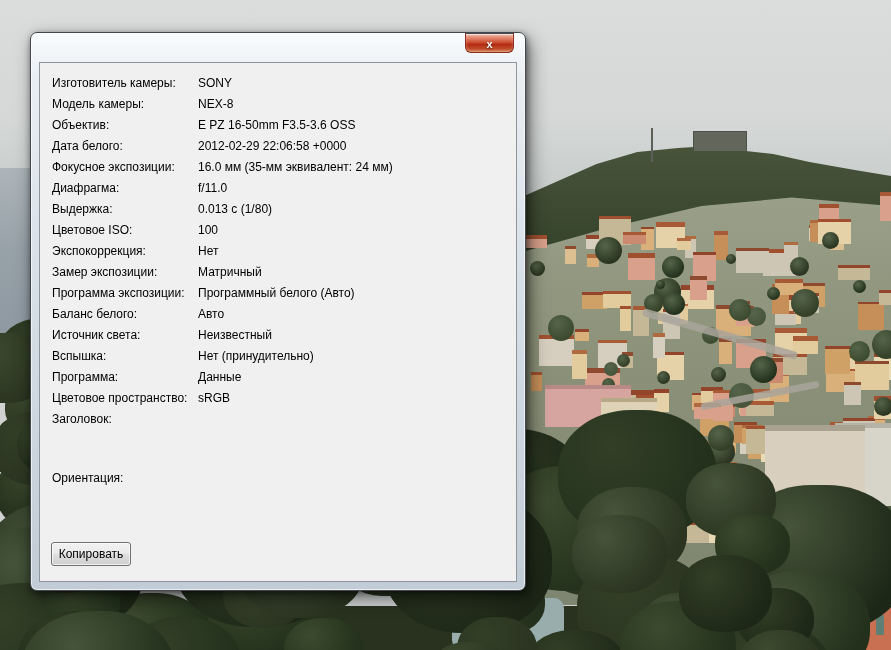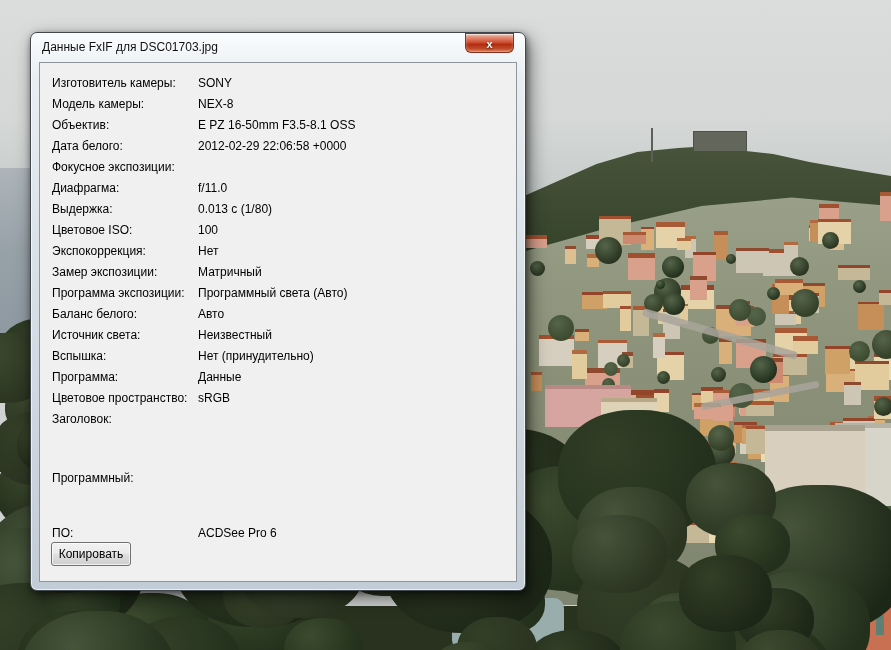--- a/index.html
+++ b/index.html
@@ -330,45 +330,45 @@
       <div style="left: 572px; top: 515px; width: 95px; height: 78px; border-radius: 46%; background: radial-gradient(circle at 34% 28%, rgb(70, 84, 58), rgb(42, 52, 33) 74%);"></div>
       <div style="left: 17px; top: 611px; width: 126px; height: 104px; border-radius: 46%; background: radial-gradient(circle at 34% 28%, rgb(51, 63, 39), rgb(29, 39, 23) 74%);"></div>
       <div style="left: 429px; top: 642px; width: 81px; height: 66px; border-radius: 46%; background: radial-gradient(circle at 34% 28%, rgb(60, 74, 46), rgb(42, 52, 33) 74%);"></div>
       <div style="left: 21px; top: 611px; width: 154px; height: 127px; border-radius: 46%; background: radial-gradient(circle at 34% 28%, rgb(70, 84, 58), rgb(34, 48, 28) 74%);"></div>
       <div style="left: 739px; top: 630px; width: 82px; height: 68px; border-radius: 46%; background: radial-gradient(circle at 34% 28%, rgb(60, 74, 46), rgb(42, 52, 33) 74%);"></div>
     </div>
 </div>
 
 <div class="dialog">
   <div class="titlebar">
-    <span class="title">Данные FxIF для DSC01703.jpg</span>
     <div class="close-btn">
       <span class="close-glyph">x</span>
     </div>
   </div>
   <div class="content">
     <div id="exif-rows">
         <div class="row" style="top: 13px;">
           <span class="lbl">Изготовитель камеры:</span>
           <span class="val">SONY</span>
         </div>
         <div class="row" style="top: 34px;">
           <span class="lbl">Модель камеры:</span>
           <span class="val">NEX-8</span>
         </div>
         <div class="row" style="top: 55px;">
           <span class="lbl">Объектив:</span>
-          <span class="val">E PZ 16-50mm F3.5-8.1 OSS</span>
+          <span class="val">E PZ 16-50mm F3.5-3.6 OSS</span>
         </div>
         <div class="row" style="top: 76px;">
           <span class="lbl">Дата белого:</span>
           <span class="val">2012-02-29 22:06:58 +0000</span>
         </div>
         <div class="row" style="top: 97px;">
           <span class="lbl">Фокусное экспозиции:</span>
+          <span class="val">16.0 мм (35-мм эквивалент: 24 мм)</span>
         </div>
         <div class="row" style="top: 118px;">
           <span class="lbl">Диафрагма:</span>
           <span class="val">f/11.0</span>
         </div>
         <div class="row" style="top: 139px;">
           <span class="lbl">Выдержка:</span>
           <span class="val">0.013 с (1/80)</span>
         </div>
         <div class="row" style="top: 160px;">
@@ -378,21 +378,21 @@
         <div class="row" style="top: 181px;">
           <span class="lbl">Экспокоррекция:</span>
           <span class="val">Нет</span>
         </div>
         <div class="row" style="top: 202px;">
           <span class="lbl">Замер экспозиции:</span>
           <span class="val">Матричный</span>
         </div>
         <div class="row" style="top: 223px;">
           <span class="lbl">Программа экспозиции:</span>
-          <span class="val">Программный света (Авто)</span>
+          <span class="val">Программный белого (Авто)</span>
         </div>
         <div class="row" style="top: 244px;">
           <span class="lbl">Баланс белого:</span>
           <span class="val">Авто</span>
         </div>
         <div class="row" style="top: 265px;">
           <span class="lbl">Источник света:</span>
           <span class="val">Неизвестный</span>
         </div>
         <div class="row" style="top: 286px;">
@@ -406,22 +406,18 @@
         <div class="row" style="top: 328px;">
           <span class="lbl">Цветовое пространство:</span>
           <span class="val">sRGB</span>
         </div>
         <div class="row" style="top: 349px;">
           <span class="lbl">Заголовок:</span>
           <span class="val"></span>
         </div>
       </div>
     <div class="row" style="top:408px;">
-      <span class="lbl">Программный:</span>
+      <span class="lbl">Ориентация:</span>
       <span class="val"></span>
-    </div>
-    <div class="row" style="top:463px;">
-      <span class="lbl">ПО:</span>
-      <span class="val">ACDSee Pro 6</span>
     </div>
     <button class="copy-btn">Копировать</button>
   </div>
 </div>
 
 </body></html>

